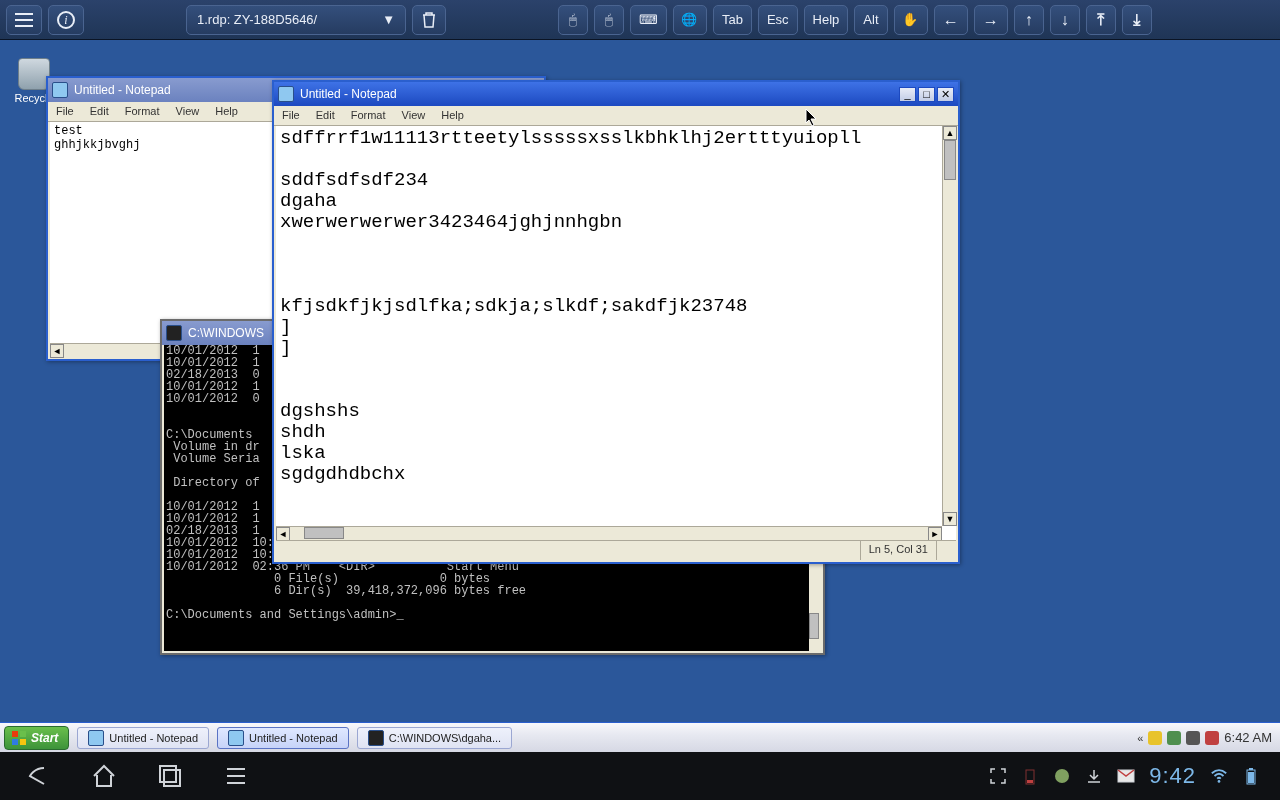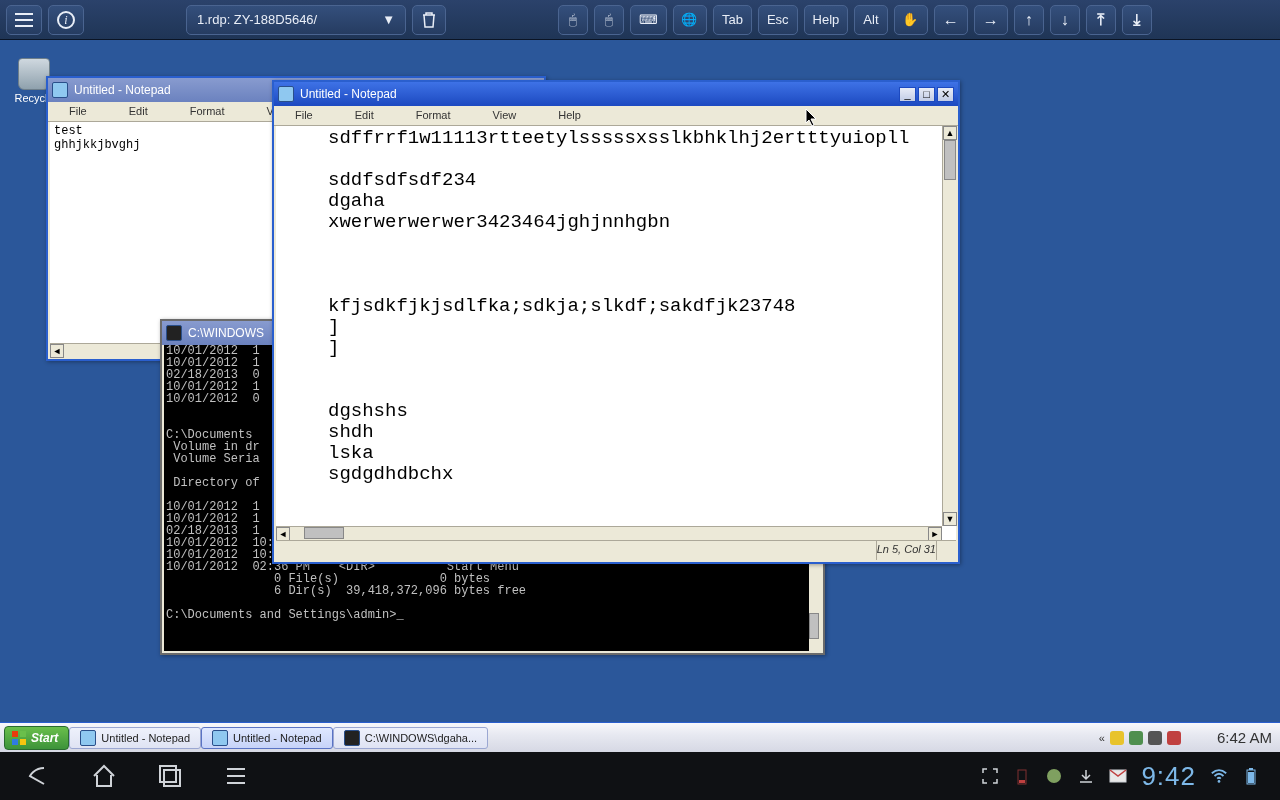--- a/index.html
+++ b/index.html
@@ -106,60 +106,60 @@
   cursor: pointer;
 }
 .menubar {
   height: 20px;
   background: #ece9d8;
   display: flex;
   font-size: 11px;
   color: #333;
   border-bottom: 1px solid #aca899;
 }
-.menubar span { padding: 3px 21px; cursor: pointer; }
+.menubar span { padding: 3px 8px; cursor: pointer; }
 .textarea-wrap {
   position: absolute;
   top: 44px;
   left: 2px; right: 2px; bottom: 2px;
   background: #fff;
 }
 .notepad-text {
   width: calc(100% - 14px);
   height: calc(100% - 14px);
   padding: 2px 4px;
   font-family: "Lucida Console","Courier New",monospace;
   font-size: 12px;
   white-space: pre;
   overflow: hidden;
   border: none;
   resize: none;
 }
-.notepad-text.big { font-size: 19px; line-height: 21px; margin-left: 48px; }
+.notepad-text.big { font-size: 19px; line-height: 21px; }
 .hscroll, .vscroll {
   position: absolute;
   background: #ece9d8;
 }
 .vscroll { top: 0; right: 0; width: 14px; bottom: 14px; border-left:1px solid #aca899; }
 .hscroll { left: 0; right: 14px; bottom: 0; height: 14px; border-top:1px solid #aca899; }
 .scroll-thumb { background:#c0c0c0; border:1px solid #888; }
 .vscroll .scroll-thumb { width:12px; height:40px; margin:14px auto 0; }
 .hscroll .scroll-thumb { height:12px; width:40px; margin:0 0 0 14px; position:absolute; top:0; }
 .scroll-arrow { width:14px; height:14px; background:#ece9d8; border:1px solid #888; position:absolute; font-size:9px; text-align:center; line-height:12px; }
 .statusbar {
   position: absolute;
   bottom: 2px; left: 2px; right: 2px;
   height: 20px;
   background: #ece9d8;
   border-top: 1px solid #aca899;
   display: flex;
   font-size: 11px;
   color: #333;
 }
-.statusbar .cell { border-left:1px solid #aca899; padding: 2px 0; font-style: italic; }
+.statusbar .cell { border-left:1px solid #aca899; padding: 2px 8px; }
 
 
 .cmd-window { border-color:#6b6b6b; }
 .cmd-window .titlebar { background: linear-gradient(#889bcf,#6b82bf); }
 .cmd-body {
   position:absolute; top:24px; left:2px; right:14px; bottom:2px;
   background:#000; color:#c0c0c0;
   font-family:"Lucida Console","Courier New",monospace;
   font-size:12px; line-height:12px;
   padding:0 2px;
@@ -170,55 +170,55 @@
 .cmd-vscroll .thumb { width:10px; height:26px; margin:0 auto; background:#c0c0c0; border:1px solid #888; position:absolute; bottom:12px; left:0; }
 
 
 .taskbar {
   position:absolute;
   left:0; right:0; bottom:0;
   height:30px;
   background: linear-gradient(#f8f8fb, #e7e9f1 40%, #d6d8e4);
   border-top:1px solid #2a5fce;
   display:flex; align-items:center;
-  padding:0 4px; gap:0;
+  padding:0 4px; gap:8px;
   font-size:11px;
 }
 .start-btn {
   height:24px;
   background: linear-gradient(#6abf4b,#3d933a);
   border:1px solid #2a6b2f; border-radius:4px;
   padding:0 10px 0 6px; display:flex; align-items:center; gap:4px;
   color:#fff; font-size:12px; font-style:italic; font-weight:bold;
 }
 .task-item {
   height:22px; display:flex; align-items:center; gap:5px;
   background: linear-gradient(#eef1fb,#dfe3f3);
   border:1px solid #9ba7d2; border-radius:3px;
   padding:0 10px; color:#222;
 }
 .task-item.selected { background: linear-gradient(#dfe8ff,#c7d3f8); border-color:#5a73c4; }
 .tray { margin-left:auto; display:flex; align-items:center; gap:5px; color:#333; padding-right:4px;}
-.tray .clock { font-size:15px;margin-left:31px; }
+.tray .clock { font-size:13px; }
 .tray-icon { width:14px; height:14px; border-radius:3px; }
 
 
 .navbar {
   position:absolute;
   left:0; right:0; bottom:0;
   height:48px;
   background:#0f1114;
   display:flex; align-items:center;
   padding:0 20px;
   color:#cfd3d8;
 }
 .navbtn { width:36px; height:36px; display:flex; align-items:center; justify-content:center; margin-right:30px; cursor:pointer; }
 .navbtn svg { fill:none; stroke:#cfd3d8; stroke-width:2; }
 .nav-right { margin-left:auto; display:flex; align-items:center; gap:14px; }
-.clock-big { font-size:26px; letter-spacing:1px; color:#7db8e8; }
+.clock-big { font-size:22px; letter-spacing:1px; color:#7db8e8; }
 .mini-icon { width:18px; height:18px; }
 
 
 .cursor {
   position:absolute;
   top:68px; left:805px;
   width:14px; height:20px;
   pointer-events:none;
 }
 .cursor svg { fill:#000; stroke:#fff; stroke-width:1; }

